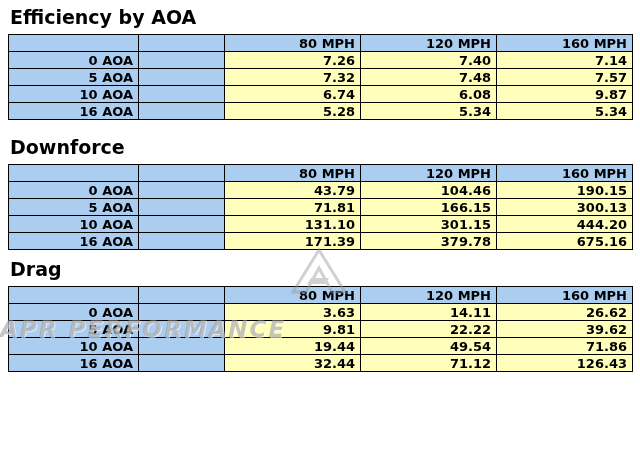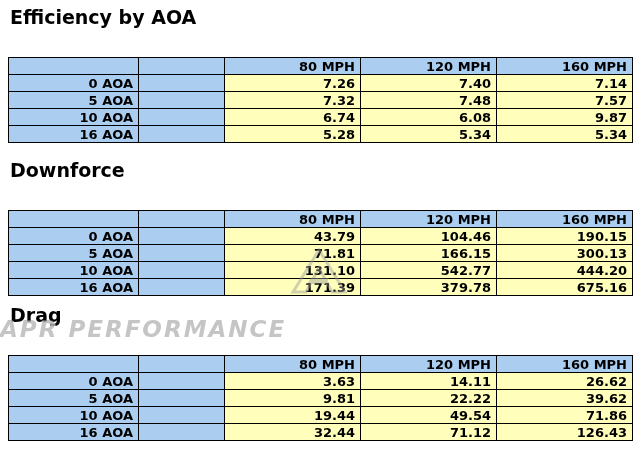--- a/index.html
+++ b/index.html
@@ -91,21 +91,21 @@
     display: block;
     margin-top: 22px;
   }
   .wm-logo {
     display: block;
     margin: 0 auto;
     width: 70px;
     height: 46px;
     opacity: 0.45;
   }
-  .tbl-wrap { position: relative; z-index: 1; margin-top: 23px; }
+  .tbl-wrap { position: relative; z-index: 1; }
 </style>
 </head>
 <body>
 
 <div class="page">
 
   <div class="watermark">
     <svg class="wm-logo" viewBox="0 0 70 46" xmlns="http://www.w3.org/2000/svg">
       <path d="M34 2 L60 44 L47 44 L34 20 L21 44 L8 44 Z" fill="none" stroke="#9a9a9a" stroke-width="3"></path>
       <path d="M26 30 L44 30 L40 36 L22 36 Z" fill="#9a9a9a"></path>
@@ -194,21 +194,21 @@
         <td class="rowhdr">5 AOA</td>
         <td class="rowpad"></td>
         <td class="val">71.81</td>
         <td class="val">166.15</td>
         <td class="val">300.13</td>
       </tr>
       <tr>
         <td class="rowhdr">10 AOA</td>
         <td class="rowpad"></td>
         <td class="val">131.10</td>
-        <td class="val">542.77</td>
+        <td class="val">301.15</td>
         <td class="val">444.20</td>
       </tr>
       <tr>
         <td class="rowhdr">16 AOA</td>
         <td class="rowpad"></td>
         <td class="val">171.39</td>
         <td class="val">379.78</td>
         <td class="val">675.16</td>
       </tr>
     </tbody>

